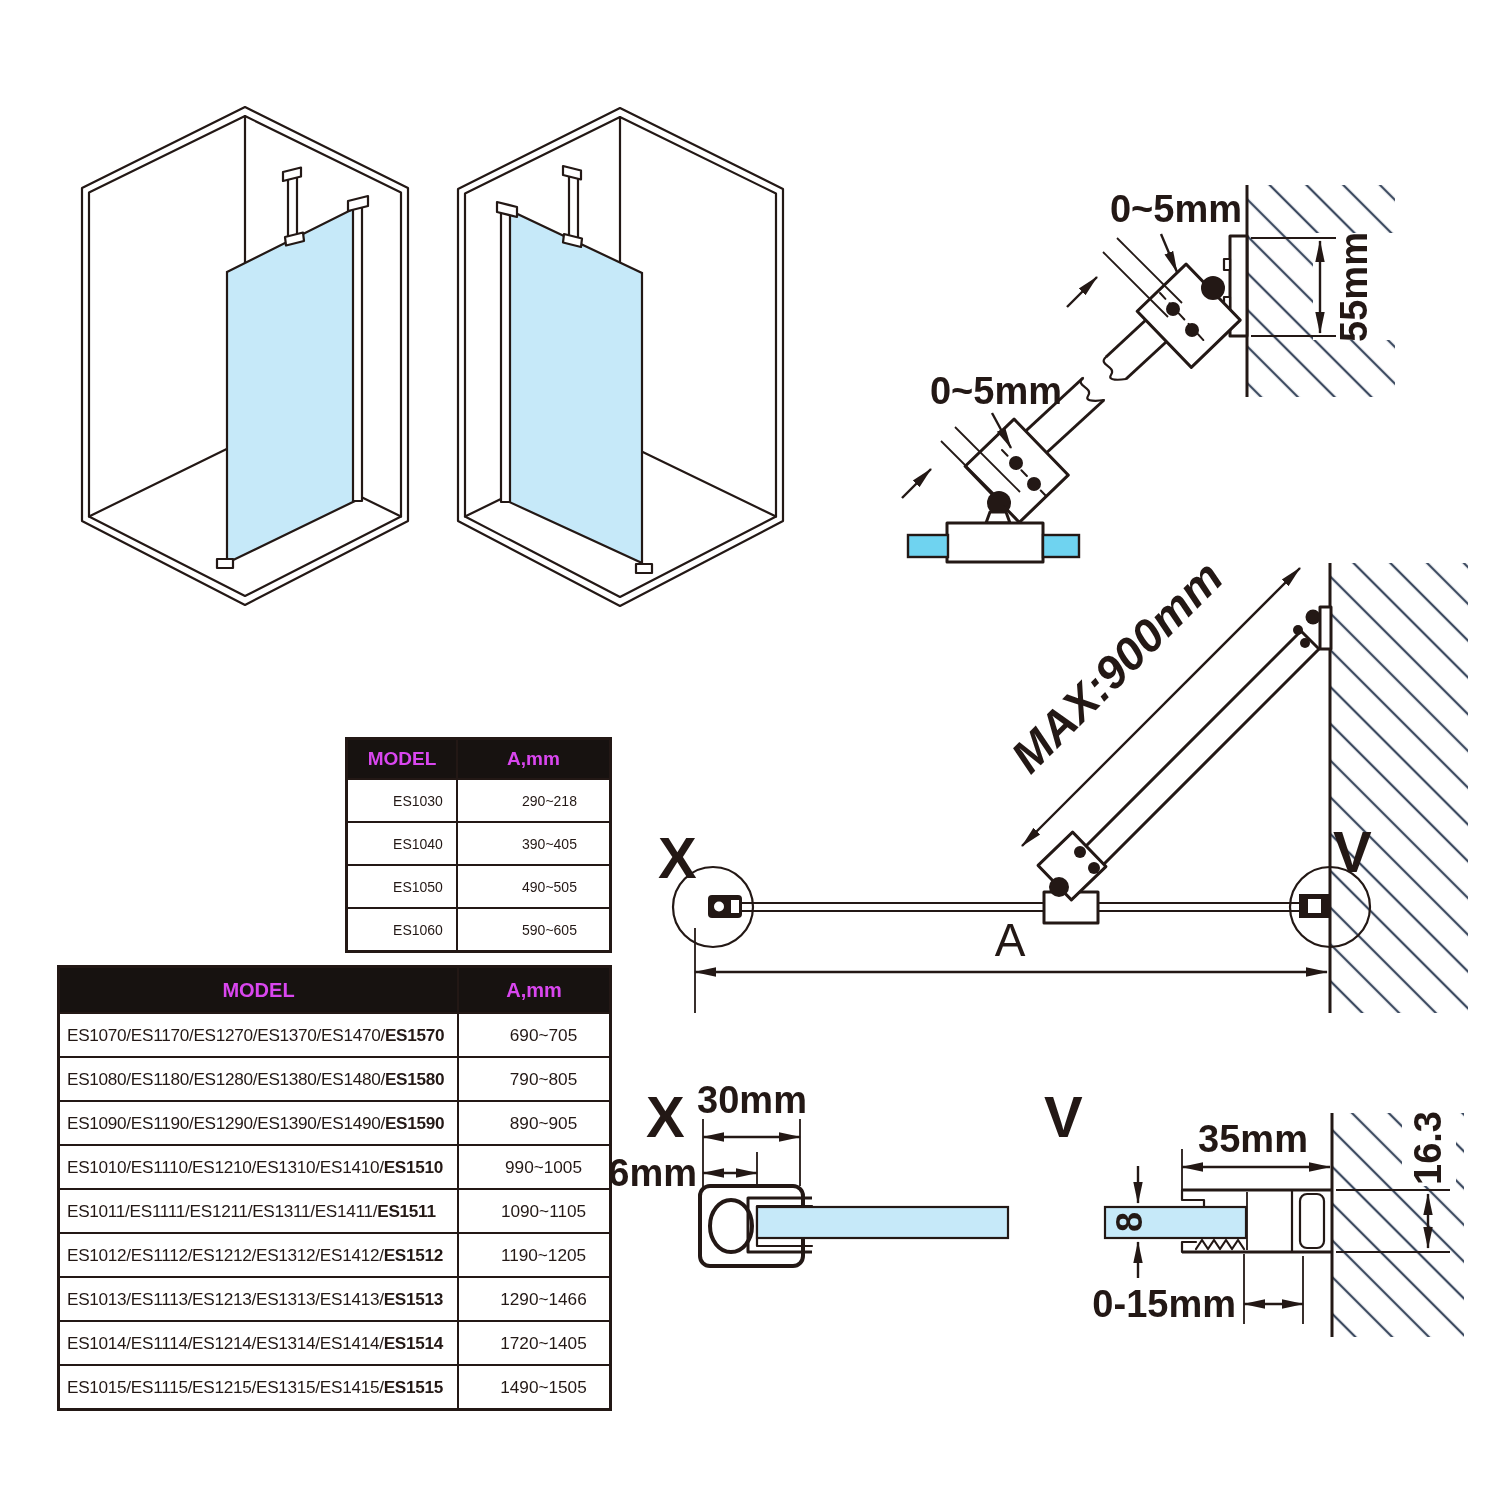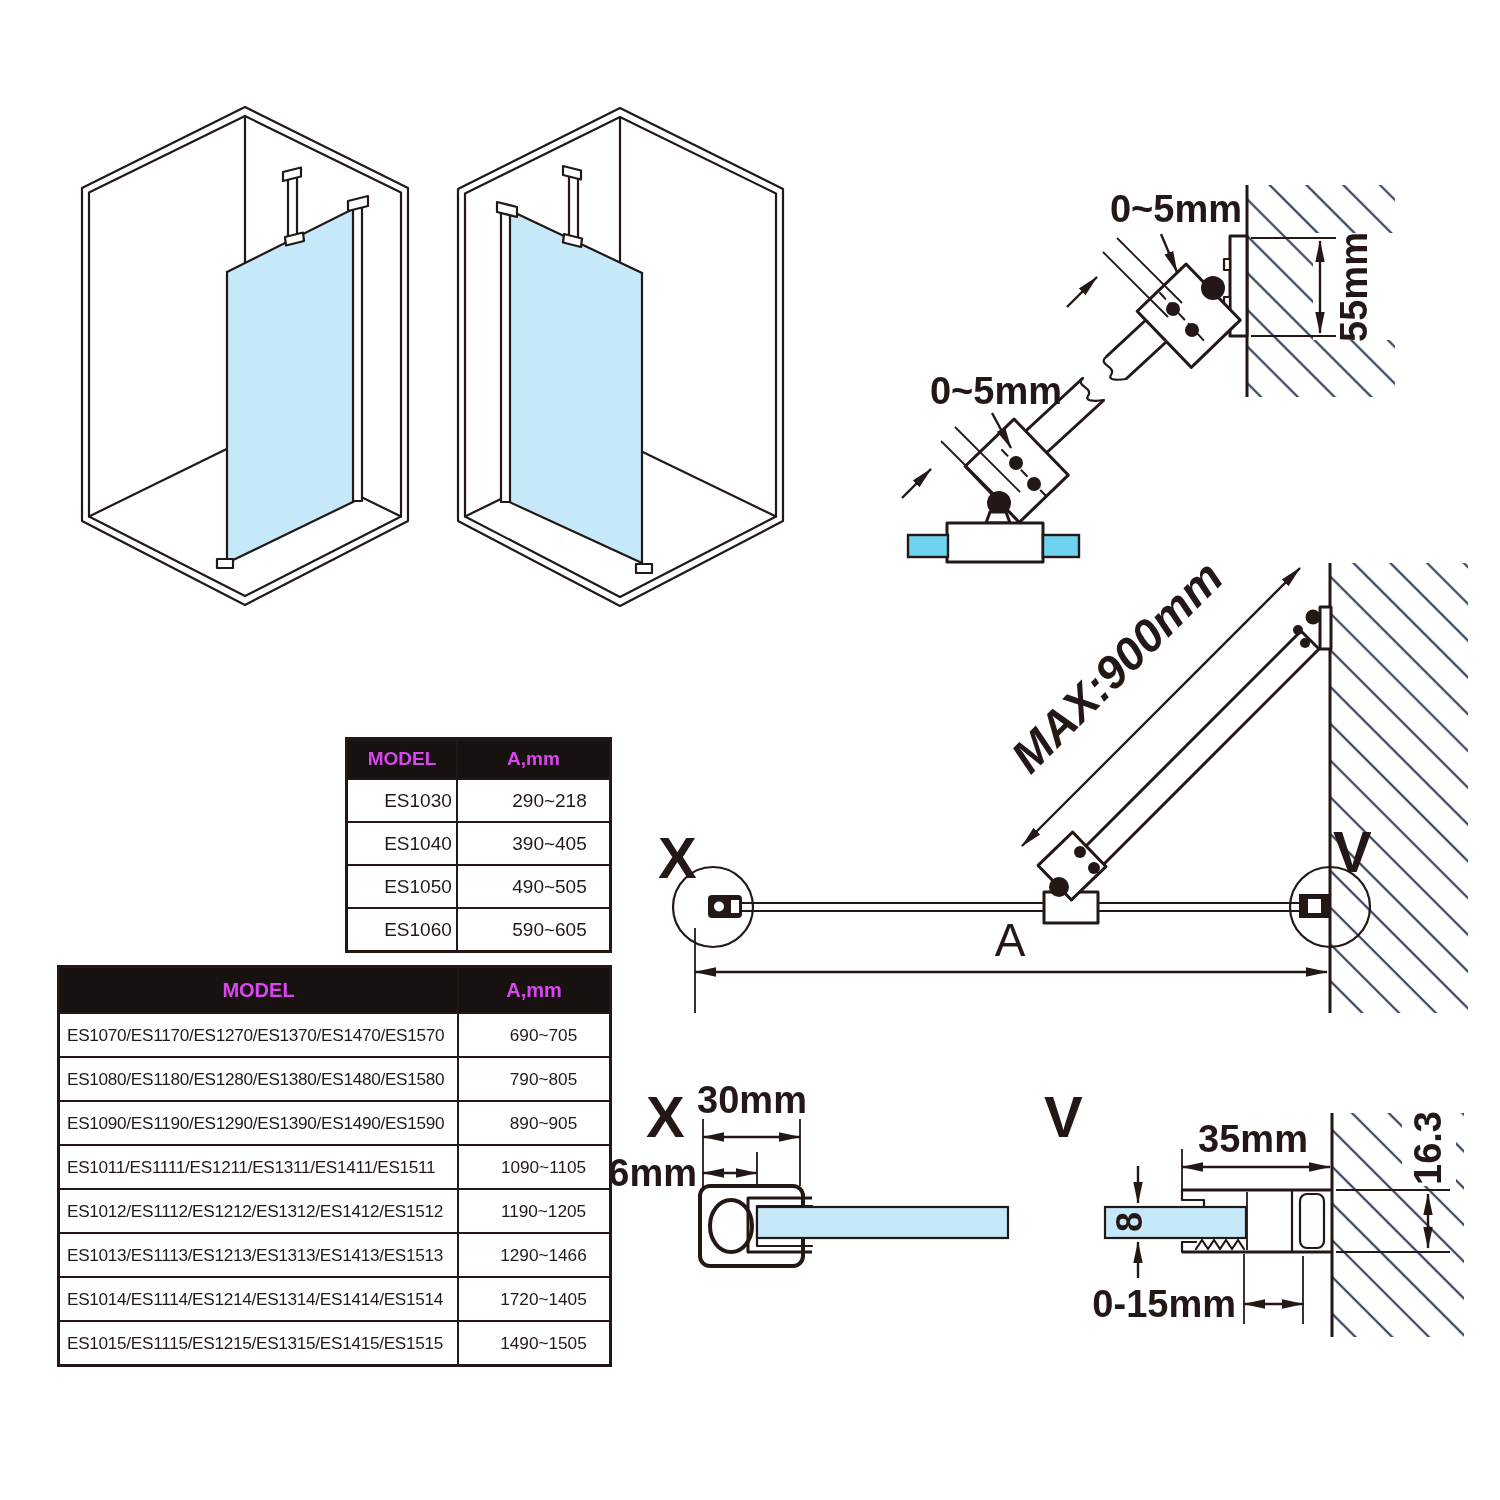--- a/index.html
+++ b/index.html
@@ -26,29 +26,29 @@
   .t36{font-size:36px;font-weight:bold;}
   .t56{font-size:58px;font-weight:bold;}
   .t44{font-size:46px;font-weight:500;}
   .tmax{font-size:46px;font-weight:bold;font-style:italic;}
   
   table{border-collapse:collapse;background:#fff;position:absolute;table-layout:fixed;}
   th,td{border:2px solid var(--line);color:var(--line);}
   th{background:var(--header-bg);color:#d946ef;font-weight:bold;}
   #tbl-small{left:345px;top:737px;width:255px;border:3px solid var(--line);}
   #tbl-small th{height:36px;font-size:19px;}
-  #tbl-small td{height:39px;text-align:center;font-size:19px;padding-left:33px;}
+  #tbl-small td{height:39px;text-align:center;font-size:14px;padding-left:33px;}
   #tbl-small .c1{width:106px;} #tbl-small .c2{width:149px;}
   #tbl-large{left:57px;top:965px;width:543px;border:3px solid var(--line);}
   #tbl-large th{height:42px;font-size:20px;}
   #tbl-large td{height:40px;font-size:17.2px;letter-spacing:-0.3px;}
   #tbl-large td.model{text-align:left;padding-left:7px;}
   #tbl-large td.val{text-align:center;letter-spacing:0;padding-left:20px;}
   #tbl-large .c1{width:395px;} #tbl-large .c2{width:148px;}
-  #tbl-large b{font-weight:normal;}
+  #tbl-large b{font-weight:bold;}
 </style>
 </head>
 <body>
 
 <svg width="1500" height="1500" viewBox="0 0 1500 1500">
   <defs>
     <pattern id="hatch" width="26" height="26" patternUnits="userSpaceOnUse" patternTransform="rotate(-45)">
       <line x1="13" y1="-2" x2="13" y2="28"></line>
     </pattern>
     <marker id="arr" markerUnits="userSpaceOnUse" markerWidth="22" markerHeight="12" refX="21" refY="6" orient="auto-start-reverse">
@@ -272,20 +272,24 @@
       </tr>
       <tr>
         <td class="model">ES1080/ES1180/ES1280/ES1380/ES1480/<b>ES1580</b></td>
         <td class="val">790~805</td>
       </tr>
       <tr>
         <td class="model">ES1090/ES1190/ES1290/ES1390/ES1490/<b>ES1590</b></td>
         <td class="val">890~905</td>
       </tr>
       <tr>
+        <td class="model">ES1010/ES1110/ES1210/ES1310/ES1410/<b>ES1510</b></td>
+        <td class="val">990~1005</td>
+      </tr>
+      <tr>
         <td class="model">ES1011/ES1111/ES1211/ES1311/ES1411/<b>ES1511</b></td>
         <td class="val">1090~1105</td>
       </tr>
       <tr>
         <td class="model">ES1012/ES1112/ES1212/ES1312/ES1412/<b>ES1512</b></td>
         <td class="val">1190~1205</td>
       </tr>
       <tr>
         <td class="model">ES1013/ES1113/ES1213/ES1313/ES1413/<b>ES1513</b></td>
         <td class="val">1290~1466</td>

